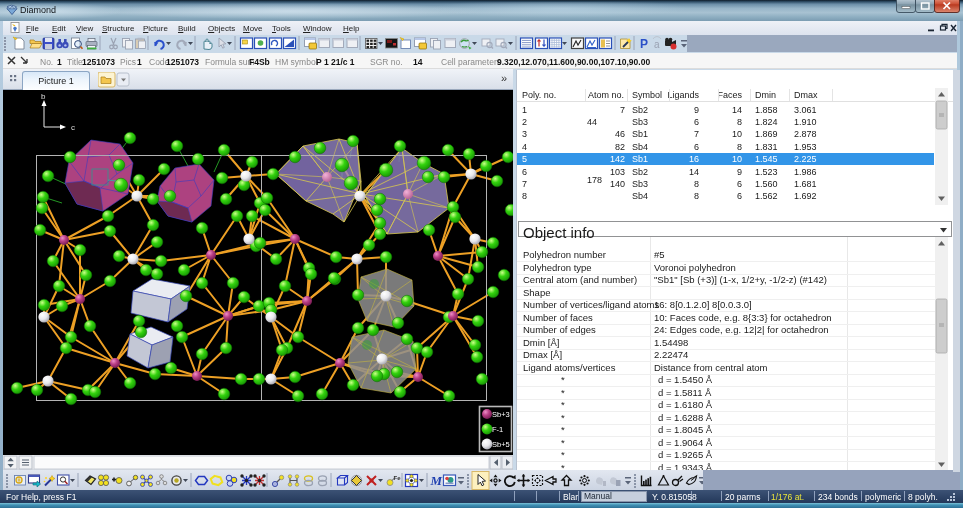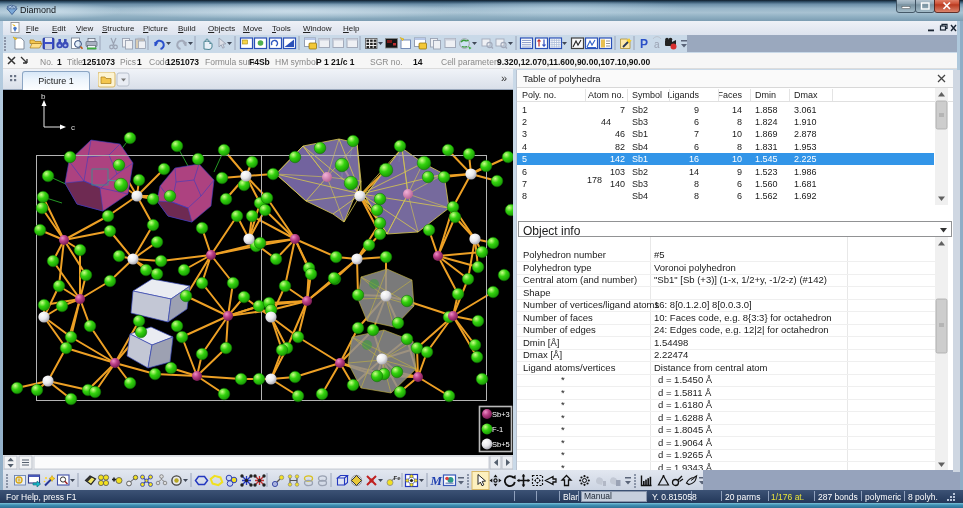--- a/index.html
+++ b/index.html
@@ -862,26 +862,20 @@
 <rect x="16" y="1" width="13" height="13" fill="#f2f3f5" stroke="#b8bec8"></rect>
 <path d="M19,5 h7 M19,7.5 h7 M19,10 h7" stroke="#55606e" stroke-width="1.2"></path>
 <rect x="31" y="1" width="455" height="13" fill="#fbfbfc" stroke="#c8cdd6"></rect>
 <rect x="487" y="1" width="11" height="13" fill="#eceef2" stroke="#b8bec8"></rect>
 <path d="M495,4 l-4,3.5 4,3.5 z" fill="#55606e"></path>
 <rect x="499" y="1" width="11" height="13" fill="#eceef2" stroke="#b8bec8"></rect>
 <path d="M503,4 l4,3.5 -4,3.5 z" fill="#55606e"></path>
 </svg>
   </div>
 <div class="abs" style="left:516px;top:70px;width:437px;height:135px;background:#fff;border-left:1px solid #b8c2d0">
-    <div class="pane-h" style="position:absolute;left:0;top:0;width:437px;height:18px">
-      <span style="position:absolute;left:6px;top:3px">Table of polyhedra</span>
-      <svg style="position:absolute;right:8px;top:4px" width="9" height="9" viewBox="0 0 9 9">
-        <path d="M1,1 l7,7 M8,1 l-7,7" stroke="#444" stroke-width="1.3"></path>
-      </svg>
-    </div>
     <div style="position:absolute;left:0;top:18px;width:437px;height:14px;background:#fff;border-bottom:1px solid #e0e0e0">
       <span class="row" style="left:5px;top:2px">Poly. no.</span>
       <span class="row" style="left:70px;top:2px;width:38px;text-align:center">Atom no.</span>
       <span class="row" style="left:115px;top:2px">Symbol</span>
       <span class="row" style="left:145px;top:2px;width:37px;text-align:right">Ligands</span>
       <span class="row" style="left:188px;top:2px;width:37px;text-align:right">Faces</span>
       <span class="row" style="left:238px;top:2px">Dmin</span>
       <span class="row" style="left:277px;top:2px">Dmax</span>
       <div style="position:absolute;left:68px;top:1px;width:1px;height:12px;background:#e4e4e4"></div>
       <div style="position:absolute;left:110px;top:1px;width:1px;height:12px;background:#e4e4e4"></div>
@@ -892,21 +886,21 @@
       <div style="position:absolute;left:315px;top:1px;width:1px;height:12px;background:#e4e4e4"></div>
     </div>
     <span class="row" style="left:5px;top:34.5px;color:#1a1a1a">1</span>
     <span class="row" style="left:70px;top:34.5px;width:38px;text-align:right;color:#1a1a1a">7</span>
     <span class="row" style="left:115px;top:34.5px;color:#1a1a1a">Sb2</span>
     <span class="row" style="left:145px;top:34.5px;width:37px;text-align:right;color:#1a1a1a">9</span>
     <span class="row" style="left:188px;top:34.5px;width:37px;text-align:right;color:#1a1a1a">14</span>
     <span class="row" style="left:238px;top:34.5px;color:#1a1a1a">1.858</span>
     <span class="row" style="left:277px;top:34.5px;color:#1a1a1a">3.061</span>
     <span class="row" style="left:5px;top:46.9px;color:#1a1a1a">2</span>
-    <span class="row" style="left:70px;top:46.9px;width:38px;text-align:center;color:#1a1a1a">44</span>
+    <span class="row" style="left:70px;top:46.9px;width:38px;text-align:left;color:#1a1a1a">44</span>
     <span class="row" style="left:115px;top:46.9px;color:#1a1a1a">Sb3</span>
     <span class="row" style="left:145px;top:46.9px;width:37px;text-align:right;color:#1a1a1a">6</span>
     <span class="row" style="left:188px;top:46.9px;width:37px;text-align:right;color:#1a1a1a">8</span>
     <span class="row" style="left:238px;top:46.9px;color:#1a1a1a">1.824</span>
     <span class="row" style="left:277px;top:46.9px;color:#1a1a1a">1.910</span>
     <span class="row" style="left:5px;top:59.3px;color:#1a1a1a">3</span>
     <span class="row" style="left:70px;top:59.3px;width:38px;text-align:right;color:#1a1a1a">46</span>
     <span class="row" style="left:115px;top:59.3px;color:#1a1a1a">Sb1</span>
     <span class="row" style="left:145px;top:59.3px;width:37px;text-align:right;color:#1a1a1a">7</span>
     <span class="row" style="left:188px;top:59.3px;width:37px;text-align:right;color:#1a1a1a">10</span>
@@ -950,21 +944,21 @@
     <span class="row" style="left:277px;top:121.3px;color:#1a1a1a">1.692</span>
     <svg style="position:absolute;left:418px;top:18px" width="13" height="117" viewBox="0 0 13 117">
 <rect x="0" y="0" width="13" height="117" fill="#f0f0f0"></rect>
 <path d="M6.5,4 l3.5,4.5 h-7 z" fill="#606060"></path>
 <rect x="1" y="13" width="11" height="28" rx="1.5" fill="#cdcdcd" stroke="#a8a8a8" stroke-width="0.8"></rect>
 <path d="M4,26 h5 M4,28 h5" stroke="#909090" stroke-width="0.8"></path>
 <path d="M6.5,113 l3.5,-4.5 h-7 z" fill="#606060"></path>
 </svg>
   </div>
 <div class="abs" style="left:516px;top:205px;width:437px;height:267px;background:#fff;border-left:1px solid #b8c2d0;overflow:hidden">
-    <div style="position:absolute;left:1px;top:16px;width:434px;height:16px;background:#fff;border:1px solid #919294;font-size:12px;color:#1a1a1a">
+    <div style="position:absolute;left:1px;top:16px;width:434px;height:16px;background:#fff;border:1px solid #919294;font-size:15px;color:#1a1a1a">
       <span style="position:absolute;left:4px;top:2px">Object info</span>
       <svg style="position:absolute;right:4px;top:6px" width="7" height="5" viewBox="0 0 7 5">
         <path d="M0,0 h7 l-3.5,4.5 z" fill="#333"></path>
       </svg>
     </div>
     <div style="position:absolute;left:133px;top:32px;width:1px;height:235px;background:#e8e8e8"></div>
     <div style="position:absolute;left:330px;top:32px;width:1px;height:235px;background:#e8e8e8"></div>
     <span class="prow" style="left:6px;top:44.0px">Polyhedron number</span>
     <span class="prow" style="left:137px;top:44.0px">#5</span>
     <div style="position:absolute;left:0;top:56.2px;width:418px;height:1px;background:#efefef"></div>
@@ -1276,21 +1270,21 @@
     <div class="sbsep" style="left:814px"></div>
     <div class="sbsep" style="left:861px"></div>
     <div class="sbsep" style="left:904px"></div>
     <span style="left:563px">Blar</span>
     <div style="position:absolute;left:581px;top:1px;width:66px;height:11px;background:#c6cfdd;border:1px solid #8a97ad;color:#1a2433;font-size:10px">
       <span style="position:absolute;left:2px;top:-1px">Manual</span>
     </div>
     <span style="left:652px">Y. 0.815058</span>
     <span style="left:725px">20 parms</span>
     <span style="left:771px;color:#e8e33c">1/176 at.</span>
-    <span style="left:818px">287 bonds</span>
+    <span style="left:818px">234 bonds</span>
     <span style="left:865px">polymeric</span>
     <span style="left:908px">8 polyh.</span>
     <svg style="position:absolute;left:944px;top:2px" width="12" height="10" viewBox="0 0 12 10">
       <rect x="9" y="7" width="2" height="2" fill="#b8c4d8"></rect>
       <rect x="9" y="4" width="2" height="2" fill="#b8c4d8"></rect>
       <rect x="9" y="1" width="2" height="2" fill="#b8c4d8"></rect>
       <rect x="6" y="7" width="2" height="2" fill="#b8c4d8"></rect>
       <rect x="6" y="4" width="2" height="2" fill="#b8c4d8"></rect>
       <rect x="3" y="7" width="2" height="2" fill="#b8c4d8"></rect>
     </svg>

